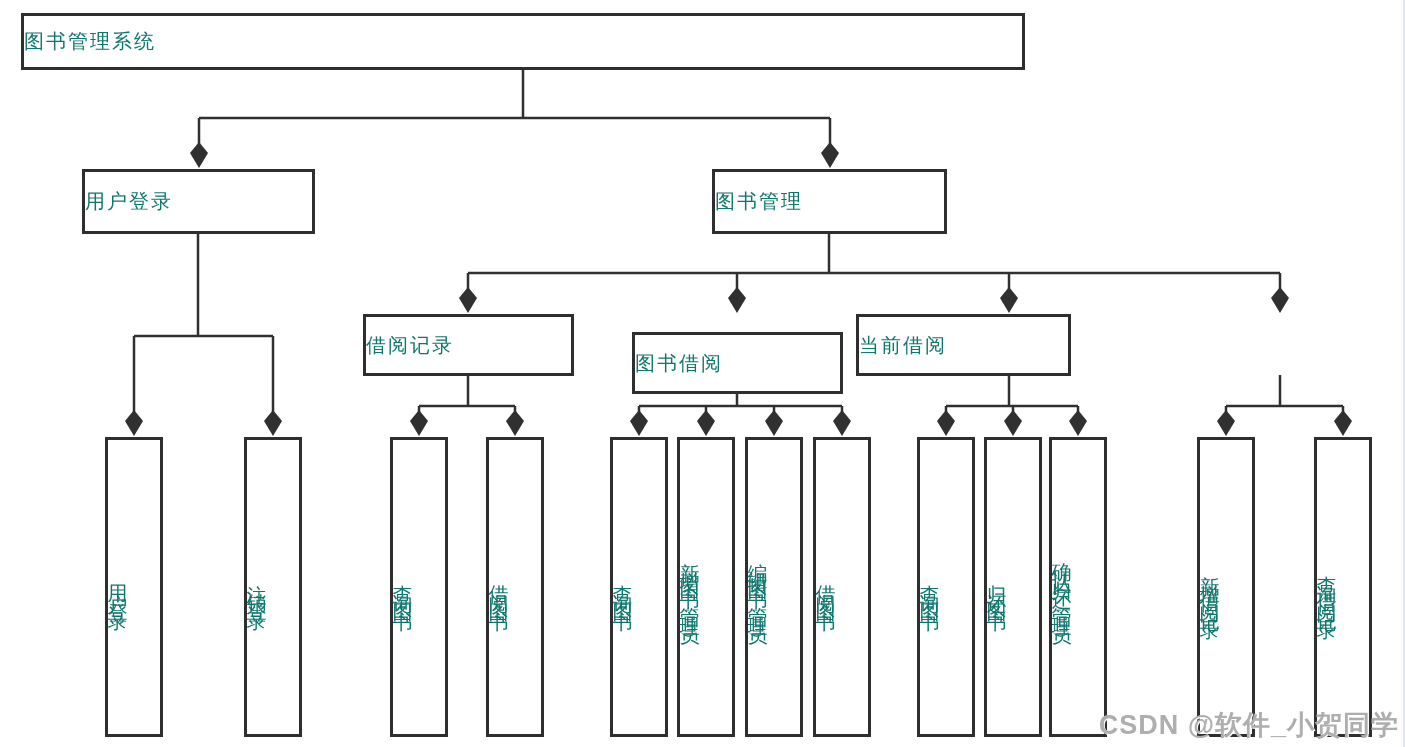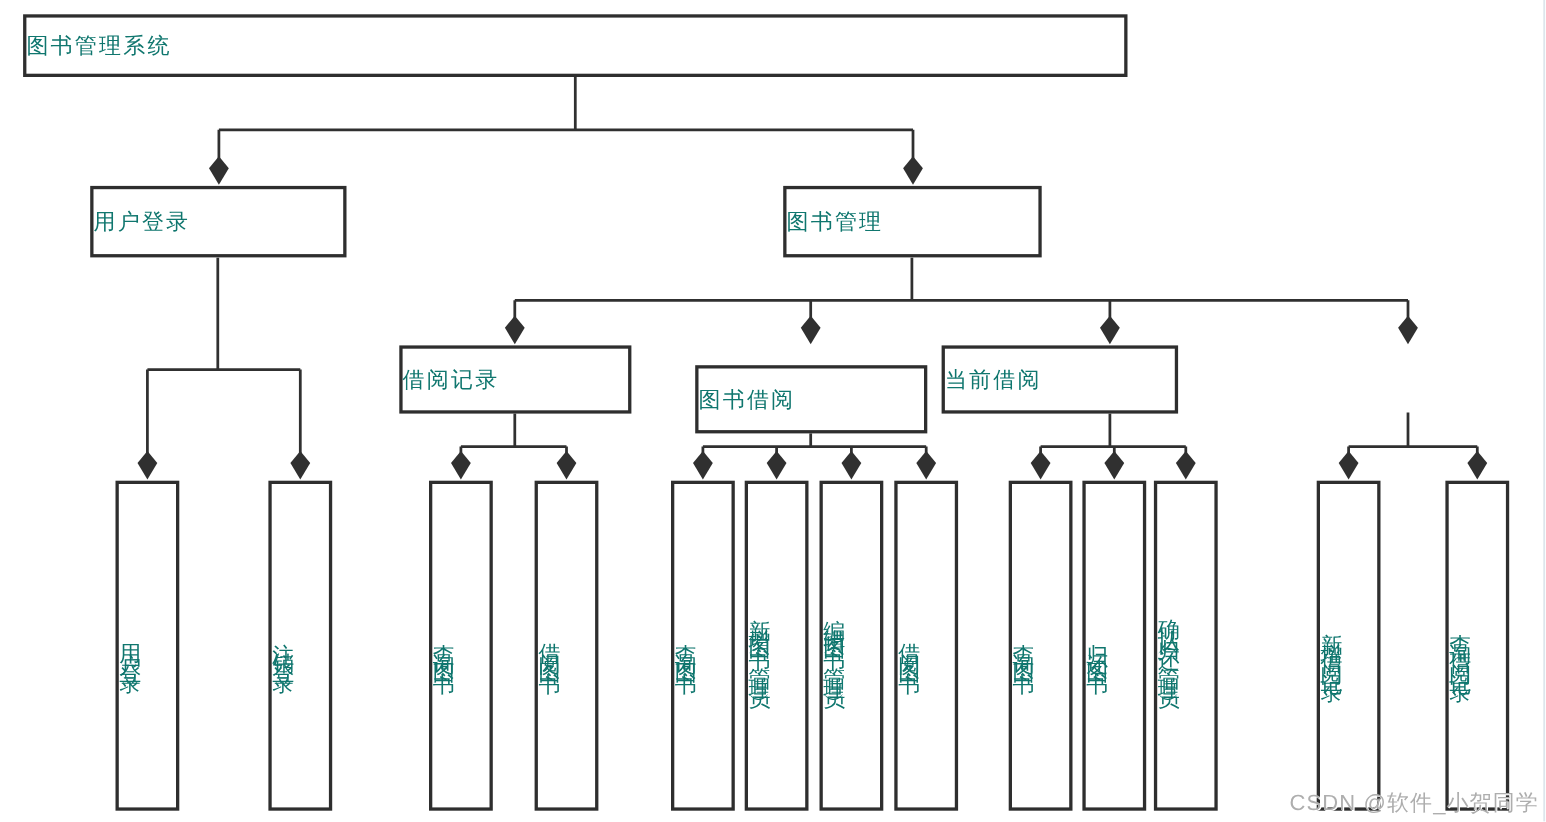--- a/index.html
+++ b/index.html
@@ -49,26 +49,27 @@
     position: absolute;
     right: 0; top: 0;
     width: 2px; height: 100%;
     background: #dde6ec;
     z-index: 0;
   }
   #watermark {
     position: absolute;
     right: 6px;
     bottom: 4px;
-    font-size: 20px;
+    font-size: 27px;
     letter-spacing: 1px;
     color: #aeaeae;
     text-shadow: 1px 1px 0 #ffffff;
     white-space: nowrap;
     z-index: 5;
+    font-weight: bold;
   }
 </style>
 </head>
 <body>
 
 <div id="canvas">
 
   <div class="edge-right"></div>
 
   <svg id="connectors" viewBox="0 0 1405 747" xmlns="http://www.w3.org/2000/svg">

